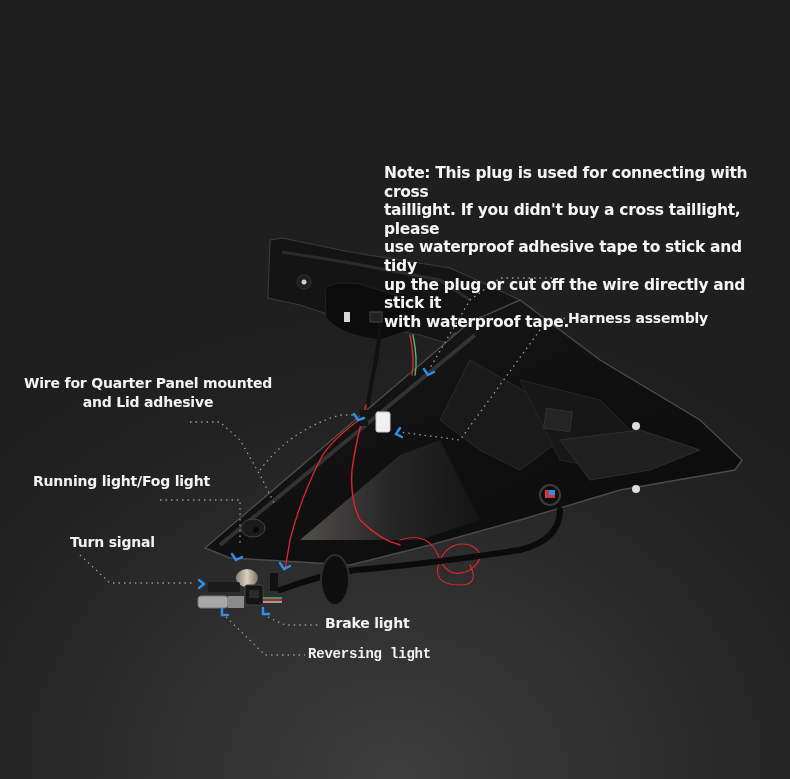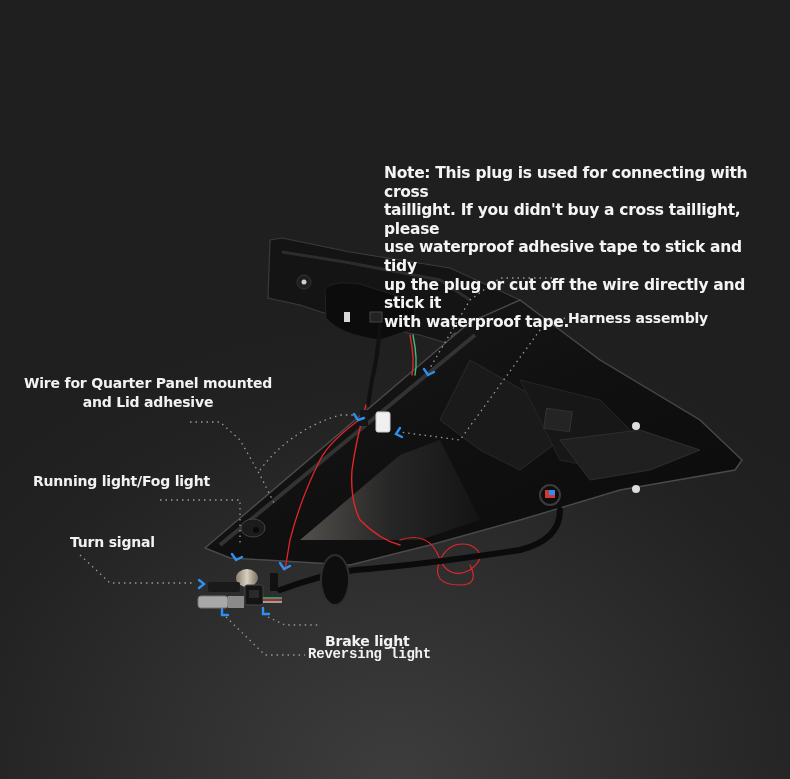--- a/index.html
+++ b/index.html
@@ -149,16 +149,16 @@
 
   <div class="label right" style="left:24px; top:374px; width:248px;">
     <div>Wire for Quarter  Panel mounted</div>
     <div>and Lid adhesive</div>
   </div>
 
   <div class="label" style="left:33px; top:472px;">Running light/Fog light</div>
 
   <div class="label" style="left:56px; top:533px;margin-left:14px;">Turn signal</div>
 
-  <div class="label" style="left:325px; top:632px;">Brake light</div>
+  <div class="label" style="left:325px; top:614px;">Brake light</div>
 
   <div class="label" style="left:308px; top:645px;font-family:Liberation Mono, monospace;">Reversing light</div>
 </div>
 
 </body></html>

